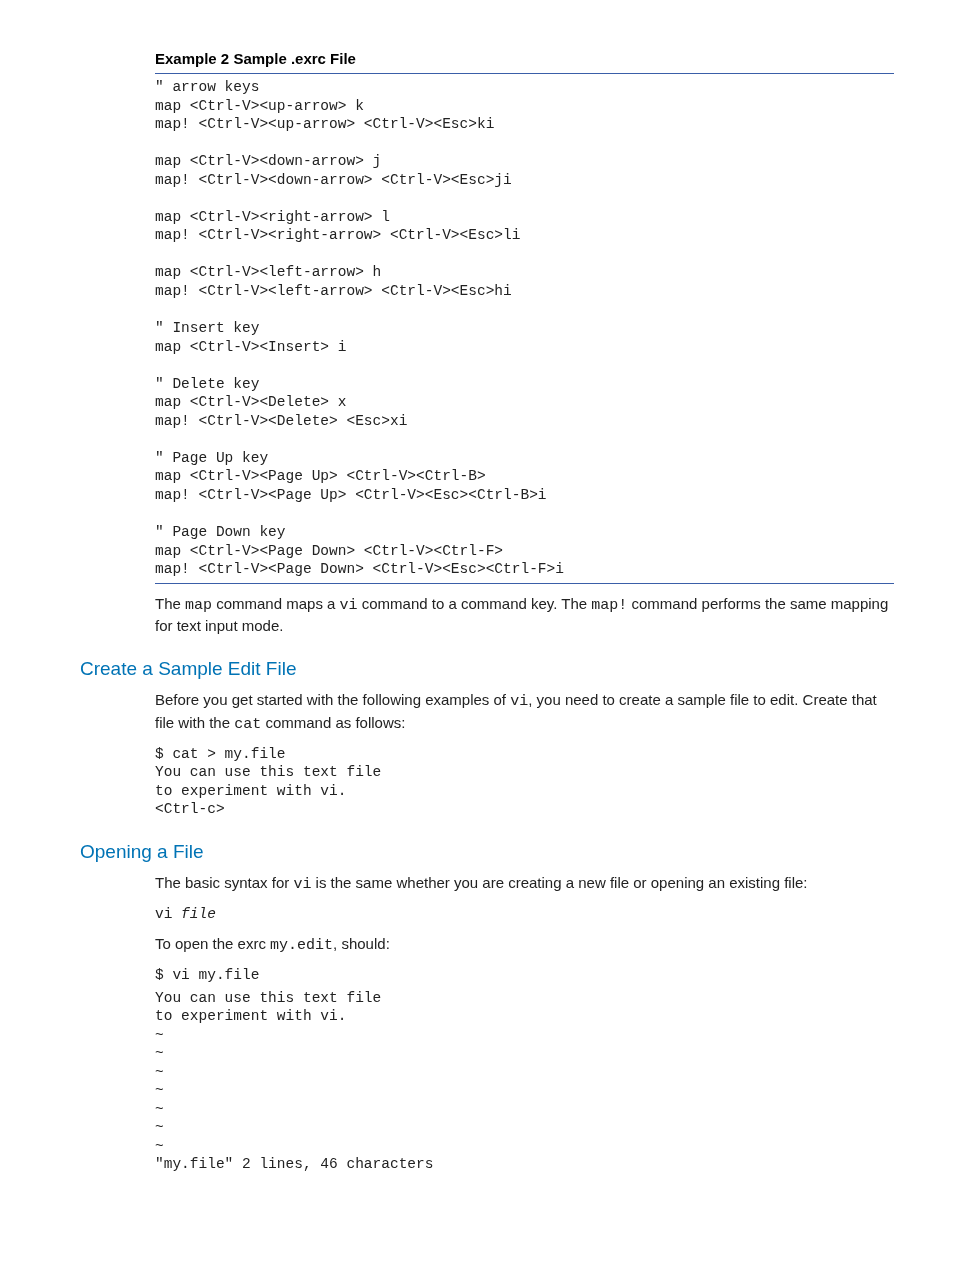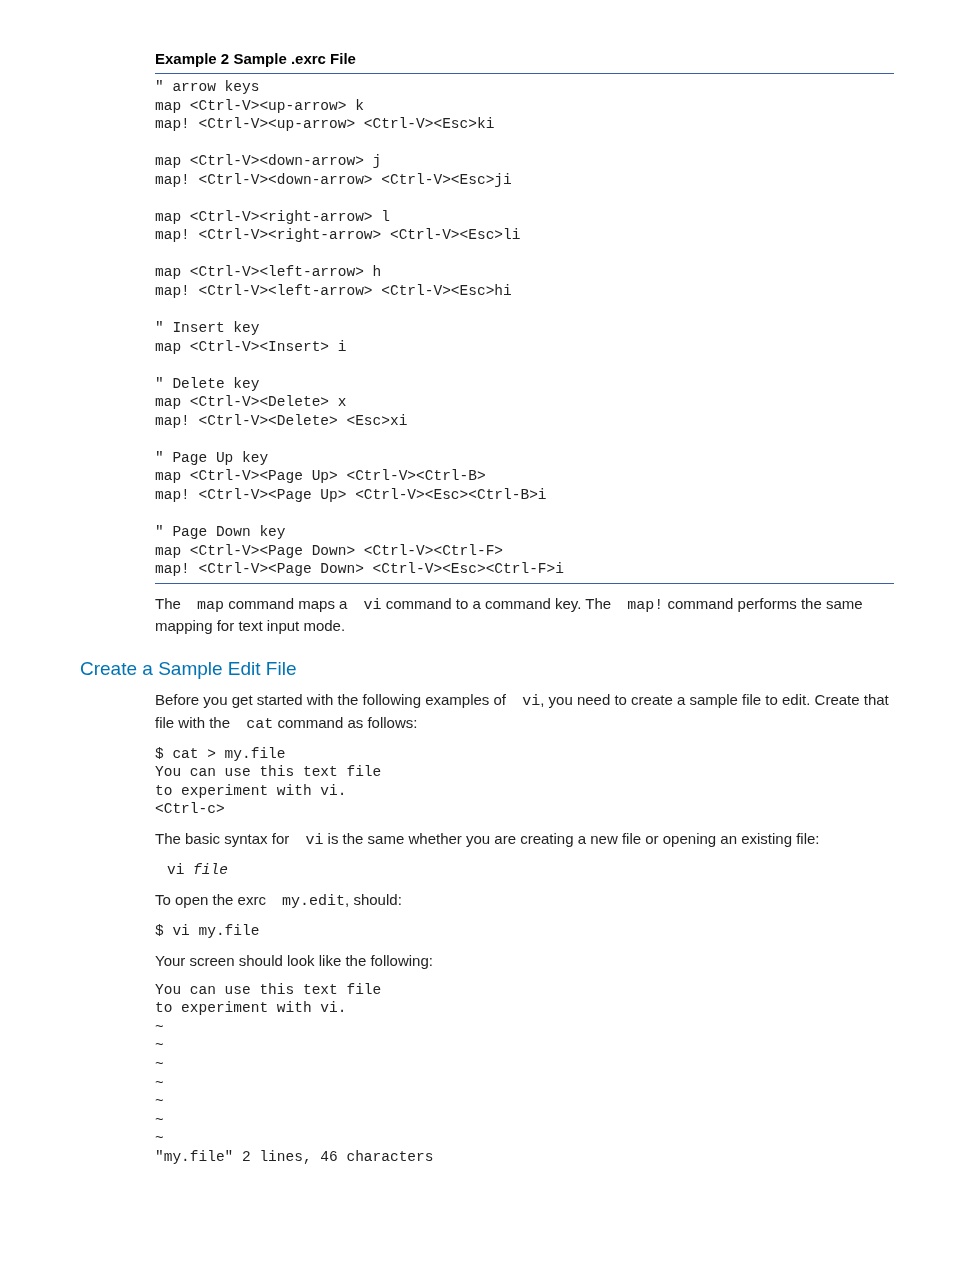--- a/index.html
+++ b/index.html
@@ -40,21 +40,21 @@
     font-size: 15px;
     line-height: 1.35;
     margin: 10px 0 10px 95px;
   }
   h2.section {
     color: #0073b5;
     font-weight: 300;
     font-size: 19px;
     margin: 22px 0 4px 20px;
   }
-  .mono { font-family: "Courier New", Courier, monospace; margin-left: 12px; }
+  .mono { font-family: "Courier New", Courier, monospace; }
   .mono-ital { font-family: "Courier New", Courier, monospace; font-style: italic; }
 </style>
 </head>
 <body>
 
 <div class="page">
 
   <div class="example-title">Example 2 Sample .exrc File</div>
   <hr class="rule">
   <pre class="code">" arrow keys
@@ -92,29 +92,29 @@
 
   <h2 class="section">Create a Sample Edit File</h2>
   <p class="body">
     <span>Before you get started with the following examples of </span><span class="mono">vi</span><span>, you need to create a sample file to edit. Create that file with the </span><span class="mono">cat</span><span> command as follows:</span>
   </p>
   <pre class="code">$ cat &gt; my.file
 You can use this text file
 to experiment with vi.
 &lt;Ctrl-c&gt;</pre>
 
+  <h2 class="section">Opening a File</h2>
   <p class="body">
     <span>The basic syntax for </span><span class="mono">vi</span><span> is the same whether you are creating a new file or opening an existing file:</span>
   </p>
   <pre class="code"><span class="mono">vi </span><span class="mono-ital">file</span></pre>
   <p class="body">
     <span>To open the exrc </span><span class="mono">my.edit</span><span>, should:</span>
   </p>
   <pre class="code">$ vi my.file</pre>
-  <p class="body">Your screen should look like the following:</p>
   <pre class="code">You can use this text file
 to experiment with vi.
 ~
 ~
 ~
 ~
 ~
 ~
 ~
 "my.file" 2 lines, 46 characters</pre>

